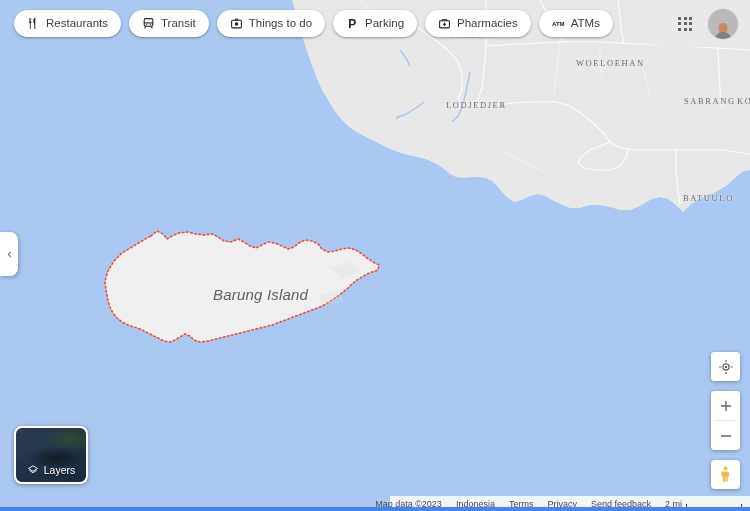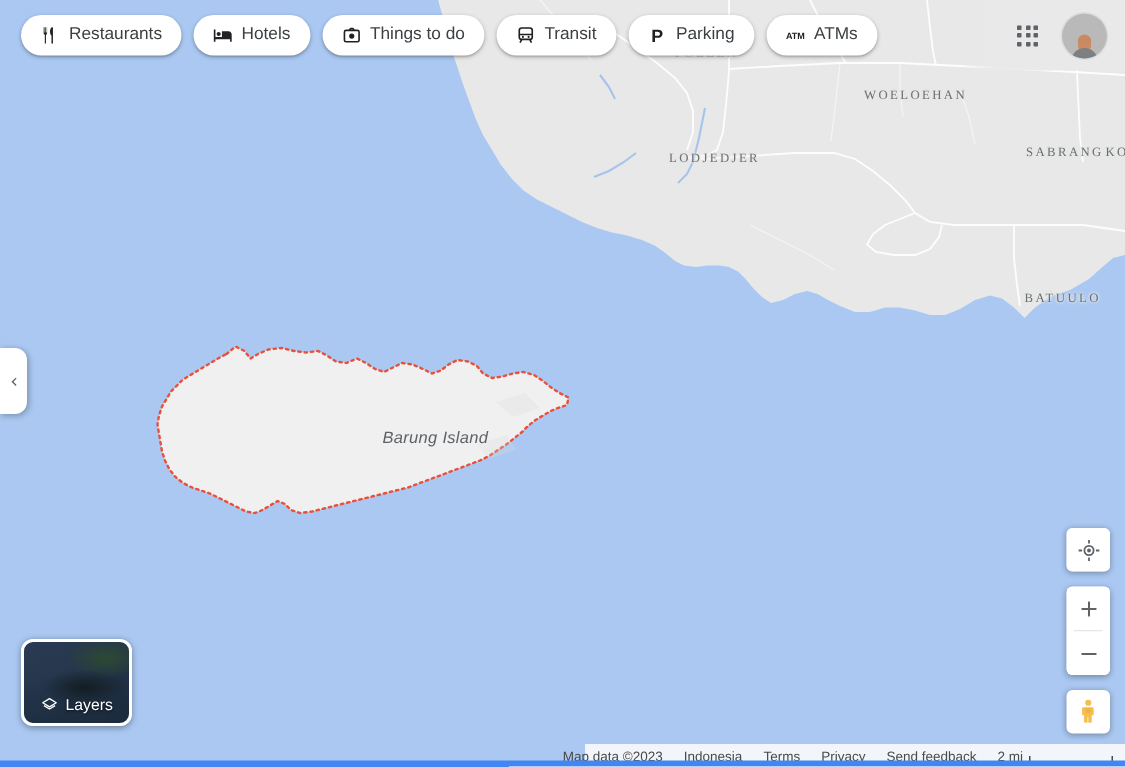--- a/index.html
+++ b/index.html
@@ -36,28 +36,27 @@
     letter-spacing: 1.6px;
     white-space: nowrap;
     font-family: Liberation Serif, serif;
     text-shadow: 0 0 2px #e6e7e6, 0 0 2px #e6e7e6, 0 0 3px #e6e7e6;
     pointer-events: none;
   }
   .map-label.faded { color: #8e9295; opacity: .55; }
   .island-label {
     position: absolute;
     color: #5d6266;
-    font-size: 11px;
+    font-size: 15px;
     font-style: italic;
     letter-spacing: .2px;
     white-space: nowrap;
     font-family: "Liberation Sans", sans-serif;
     text-shadow: 0 0 2px #f1f0f1, 0 0 3px #f1f0f1;
     pointer-events: none;
-    margin-left: 42px;
   }
 
   
   #chip-bar {
     position: absolute;
     top: 0;
     left: 0;
     width: 750px;
     height: 47px;
     display: flex;
@@ -408,63 +407,66 @@
 
     <div class="chip">
       <span class="chip-ico">
         <svg viewBox="0 0 24 24" width="13" height="13" fill="currentColor">
           <path d="M8.1 2v7.2c0 1.1-.6 1.9-1.4 2.2V22H5.3V11.4c-.8-.3-1.4-1.1-1.4-2.2V2h1.1v6.6h.9V2h1.1v6.6h.9V2h1.2zM14.5 2c-1.6 0-2.8 2.4-2.8 5.4 0 2.3.7 4.2 1.8 4.9V22h1.8V2z"></path>
         </svg>
       </span>
       <span class="chip-label">Restaurants</span>
     </div>
 
-    <div class="chip">
-      <span class="chip-ico">
-        <svg viewBox="0 0 24 24" width="13" height="13" fill="currentColor">
-          <path d="M7 13c1.38 0 2.5-1.12 2.5-2.5S8.38 8 7 8s-2.5 1.12-2.5 2.5S5.62 13 7 13zm12-6h-8v7H3V5H1v15h2v-3h18v3h2v-9c0-2.21-1.79-4-4-4z"></path>
-        </svg>
-      </span>
-      <span class="chip-label">Hotels</span>
-    </div>
-
-    <div class="chip">
-      <span class="chip-ico">
-        <svg viewBox="0 0 24 24" width="13" height="13" fill="none" stroke="currentColor" stroke-width="2">
-          <rect x="3" y="6" width="18" height="14" rx="2"></rect>
-          <circle cx="12" cy="13" r="3.2" fill="currentColor" stroke="none"></circle>
-          <path d="M9 6l1.4-2.2h3.2L15 6" stroke-linejoin="round"></path>
-        </svg>
-      </span>
-      <span class="chip-label">Things to do</span>
-    </div>
 
     <div class="chip">
       <span class="chip-ico">
         <svg viewBox="0 0 24 24" width="13" height="13" fill="none" stroke="currentColor" stroke-width="2">
           <rect x="4" y="3" width="16" height="14" rx="3"></rect>
           <line x1="4" y1="11" x2="20" y2="11"></line>
           <circle cx="8.5" cy="14" r="1.3" fill="currentColor" stroke="none"></circle>
           <circle cx="15.5" cy="14" r="1.3" fill="currentColor" stroke="none"></circle>
           <line x1="7" y1="17" x2="5" y2="21"></line>
           <line x1="17" y1="17" x2="19" y2="21"></line>
         </svg>
       </span>
       <span class="chip-label">Transit</span>
     </div>
 
     <div class="chip">
       <span class="chip-ico">
+        <svg viewBox="0 0 24 24" width="13" height="13" fill="none" stroke="currentColor" stroke-width="2">
+          <rect x="3" y="6" width="18" height="14" rx="2"></rect>
+          <circle cx="12" cy="13" r="3.2" fill="currentColor" stroke="none"></circle>
+          <path d="M9 6l1.4-2.2h3.2L15 6" stroke-linejoin="round"></path>
+        </svg>
+      </span>
+      <span class="chip-label">Things to do</span>
+    </div>
+
+    <div class="chip">
+      <span class="chip-ico">
         <svg viewBox="0 0 24 24" width="13" height="13" fill="currentColor">
           <text x="4" y="20" font-family="Liberation Sans, sans-serif" font-size="22" font-weight="bold">P</text>
         </svg>
       </span>
       <span class="chip-label">Parking</span>
     </div>
 
+    <div class="chip">
+      <span class="chip-ico">
+        <svg viewBox="0 0 24 24" width="13" height="13" fill="none" stroke="currentColor" stroke-width="2">
+          <rect x="3" y="7" width="18" height="13" rx="1.5"></rect>
+          <path d="M8 7V5h8v2"></path>
+          <line x1="12" y1="10.5" x2="12" y2="16.5"></line>
+          <line x1="9" y1="13.5" x2="15" y2="13.5"></line>
+        </svg>
+      </span>
+      <span class="chip-label">Pharmacies</span>
+    </div>
 
     <div class="chip">
       <span class="chip-ico">
         <svg viewBox="0 0 28 14" width="15" height="9" fill="currentColor">
           <text x="0" y="12" font-family="Liberation Sans, sans-serif" font-size="13" font-weight="bold">ATM</text>
         </svg>
       </span>
       <span class="chip-label">ATMs</span>
     </div>
   </div>

